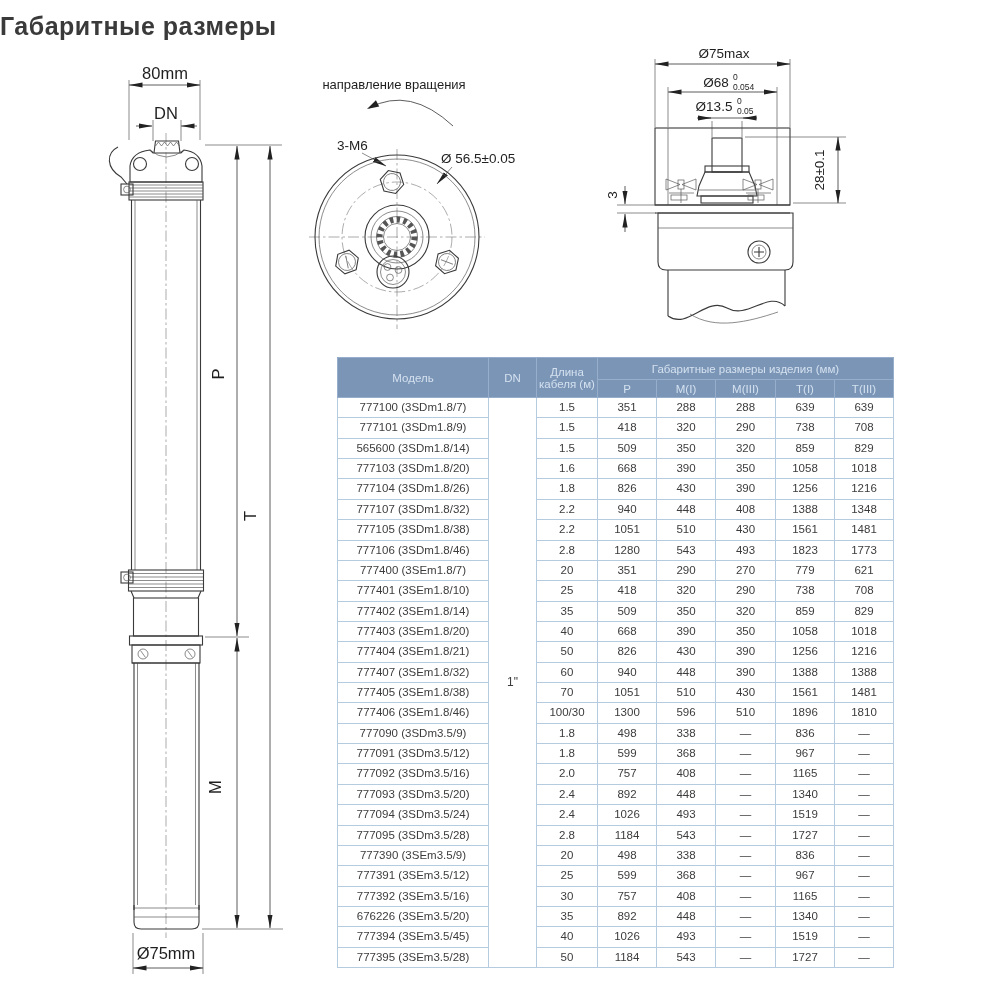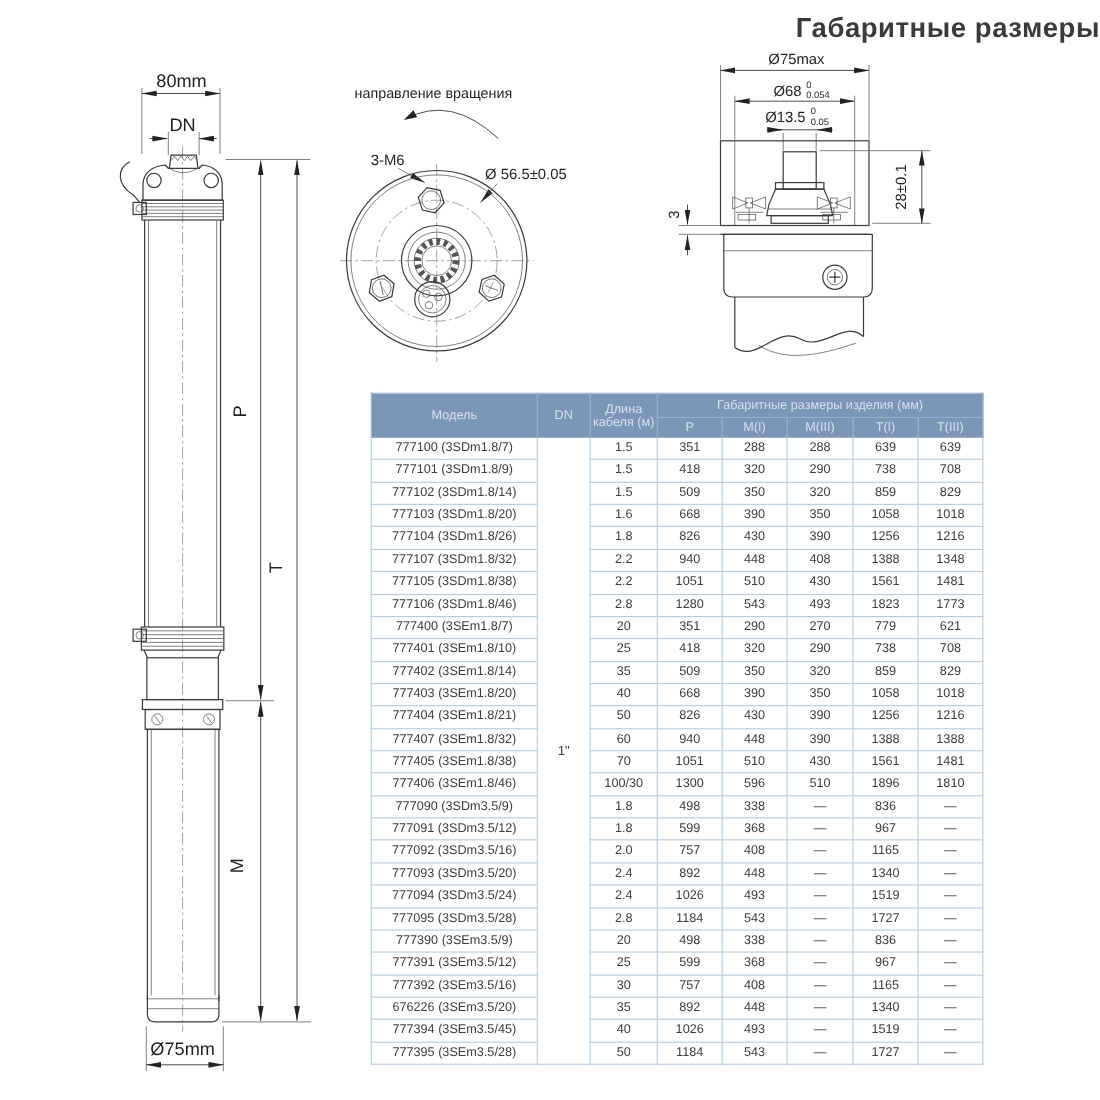--- a/index.html
+++ b/index.html
@@ -1,18 +1,18 @@
 <!DOCTYPE html>
 <html><head>
 <meta charset="utf-8">
 <style>
   html,body{margin:0;padding:0;background:#fff;}
   .page{position:relative;width:1000px;height:1000px;background:#fff;overflow:hidden;
         font-family:"Liberation Sans",sans-serif;}
-  .title{position:absolute;top:12px;left:0;width:100%;text-align:right;
+  .title{position:absolute;top:12px;left:0;width:100%;text-align:left;
          font-size:25px;font-weight:bold;color:#3a3a3a;letter-spacing:0.5px;}
   svg{position:absolute;overflow:visible;}
   #svg-left{left:95px;top:55px;}
   #svg-mid{left:300px;top:70px;}
   #svg-right{left:600px;top:40px;}
   .ol{stroke:#3a3a3a;fill:none;stroke-width:1.1;}
   .thin{stroke:#5a5a5a;fill:none;stroke-width:0.7;}
   .dim{stroke:#333;fill:none;stroke-width:0.8;}
   .cl{stroke:#888;fill:none;stroke-width:0.7;stroke-dasharray:11 3 2.5 3;}
   .teeth{stroke:#555;fill:none;}
@@ -303,21 +303,21 @@
         <tr>
           <td class="model">777101 (3SDm1.8/9)</td>
           <td class="cable">1.5</td>
           <td>418</td>
           <td>320</td>
           <td>290</td>
           <td>738</td>
           <td>708</td>
         </tr>
         <tr>
-          <td class="model">777102 (3SDm1.8/14)</td>
+          <td class="model">565600 (3SDm1.8/14)</td>
           <td class="cable">1.5</td>
           <td>509</td>
           <td>350</td>
           <td>320</td>
           <td>859</td>
           <td>829</td>
         </tr>
         <tr>
           <td class="model">777103 (3SDm1.8/20)</td>
           <td class="cable">1.6</td>

